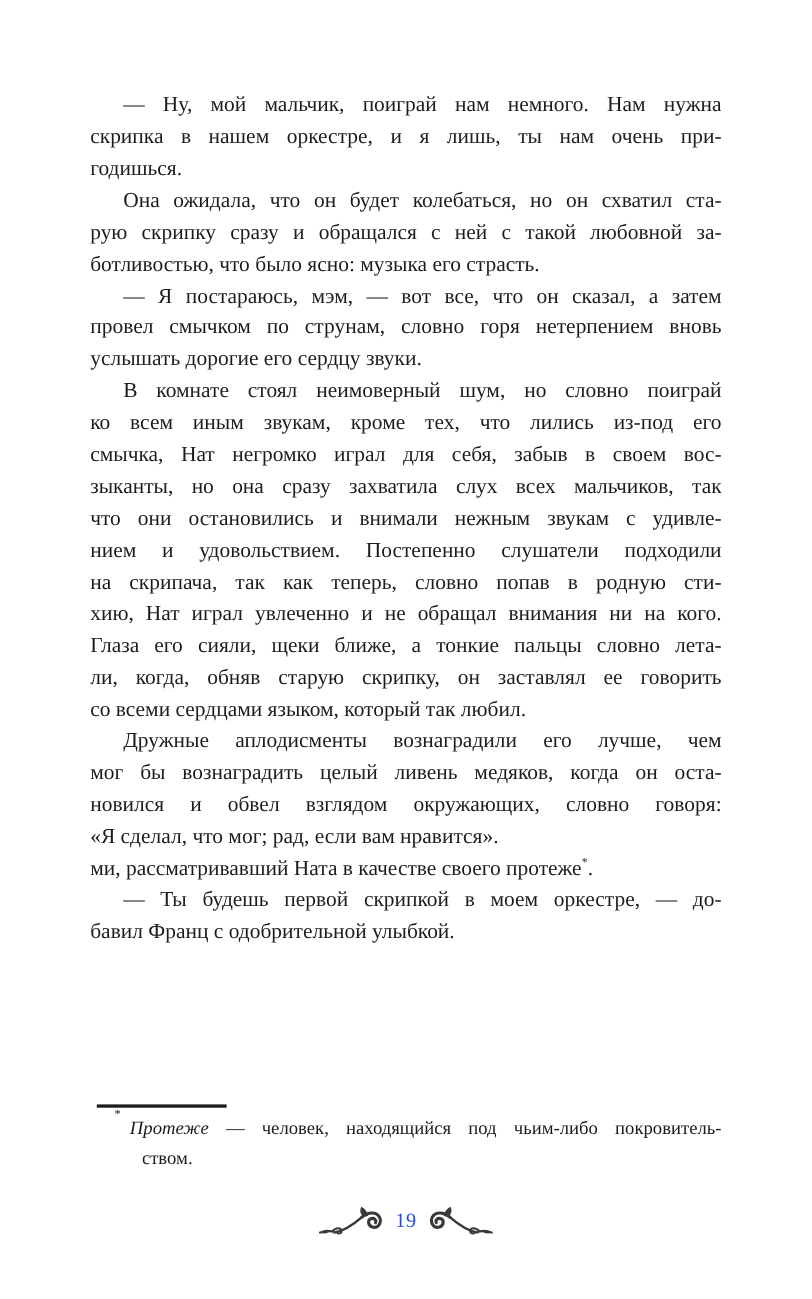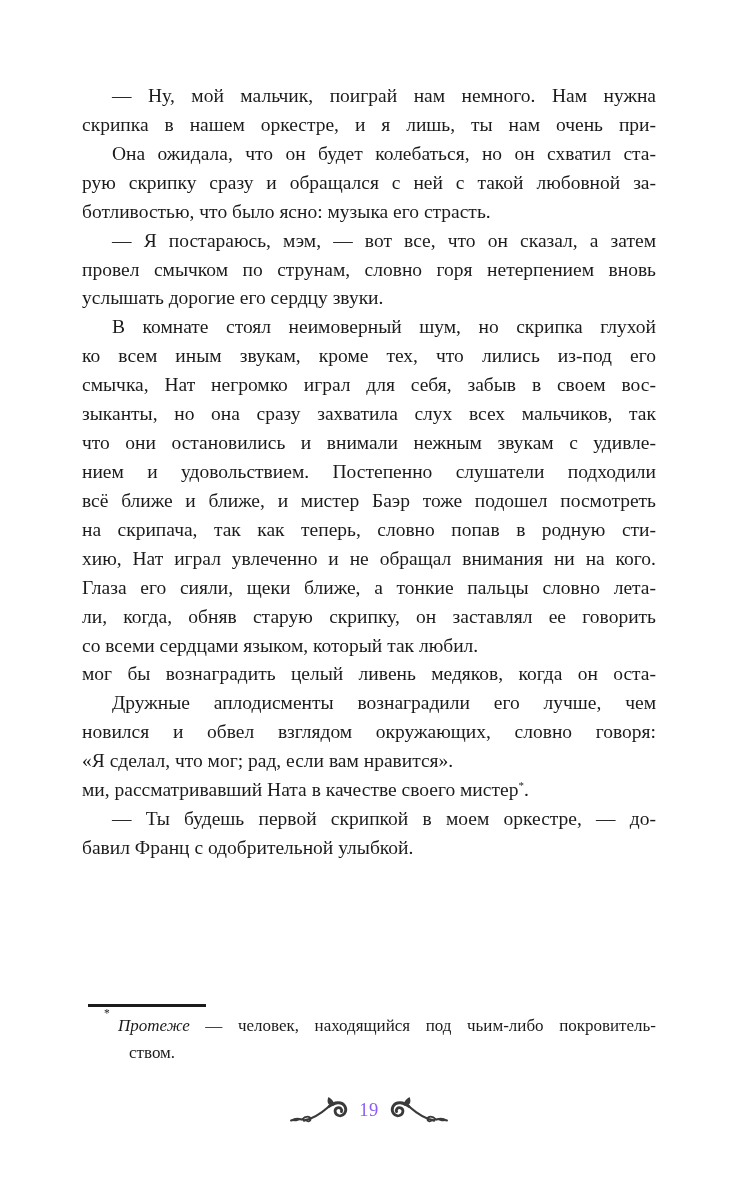--- a/index.html
+++ b/index.html
@@ -82,57 +82,57 @@
     top: 1094px;
     width: 738px;
     height: 32px;
     display: flex;
     justify-content: center;
     align-items: center;
     gap: 8px;
   }
   .pagenum {
     font-size: 18.5px;
-    color: #8b5cf6;
+    color: #1d4ed8;
     letter-spacing: 0.5px;
   }
   .flourish { display: block; }
 </style>
 </head>
 <body>
 
 <div class="page">
 
   <main class="body-text">
     <div class="line first">— Ну, мой мальчик, поиграй нам немного. Нам нужна</div>
     <div class="line">скрипка в нашем оркестре, и я лишь, ты нам очень при-</div>
+    <div class="line end">годишься.</div>
     <div class="line first">Она ожидала, что он будет колебаться, но он схватил ста-</div>
     <div class="line">рую скрипку сразу и обращался с ней с такой любовной за-</div>
     <div class="line end">ботливостью, что было ясно: музыка его страсть.</div>
     <div class="line first">— Я постараюсь, мэм, — вот все, что он сказал, а затем</div>
     <div class="line">провел смычком по струнам, словно горя нетерпением вновь</div>
     <div class="line end">услышать дорогие его сердцу звуки.</div>
-    <div class="line first">В комнате стоял неимоверный шум, но скрипка глухой</div>
+    <div class="line first">В комнате стоял неимоверный шум, но словно поиграй</div>
     <div class="line">ко всем иным звукам, кроме тех, что лились из-под его</div>
     <div class="line">смычка, Нат негромко играл для себя, забыв в своем вос-</div>
     <div class="line">зыканты, но она сразу захватила слух всех мальчиков, так</div>
     <div class="line">что они остановились и внимали нежным звукам с удивле-</div>
     <div class="line">нием и удовольствием. Постепенно слушатели подходили</div>
-    <div class="line">всё ближе и ближе, и мистер Баэр тоже подошел посмотреть</div>
     <div class="line">на скрипача, так как теперь, словно попав в родную сти-</div>
     <div class="line">хию, Нат играл увлеченно и не обращал внимания ни на кого.</div>
     <div class="line">Глаза его сияли, щеки ближе, а тонкие пальцы словно лета-</div>
     <div class="line">ли, когда, обняв старую скрипку, он заставлял ее говорить</div>
     <div class="line end">со всеми сердцами языком, который так любил.</div>
+    <div class="line first">Дружные аплодисменты вознаградили его лучше, чем</div>
     <div class="line">мог бы вознаградить целый ливень медяков, когда он оста-</div>
-    <div class="line first">Дружные аплодисменты вознаградили его лучше, чем</div>
     <div class="line">новился и обвел взглядом окружающих, словно говоря:</div>
     <div class="line end">«Я сделал, что мог; рад, если вам нравится».</div>
     <div class="line end">
-      <span>ми, рассматривавший Ната в качестве своего мистер</span><sup>*</sup><span>.</span>
+      <span>ми, рассматривавший Ната в качестве своего протеже</span><sup>*</sup><span>.</span>
     </div>
     <div class="line first">— Ты будешь первой скрипкой в моем оркестре, — до-</div>
     <div class="line end">бавил Франц с одобрительной улыбкой.</div>
   </main>
 
   <div class="footnote-rule"></div>
 
   <aside class="footnote">
     <div class="fn-line fn-first">
       <sup>*</sup><span class="fn-term">Протеже</span><span> — человек, находящийся под чьим-либо покровитель-</span>

